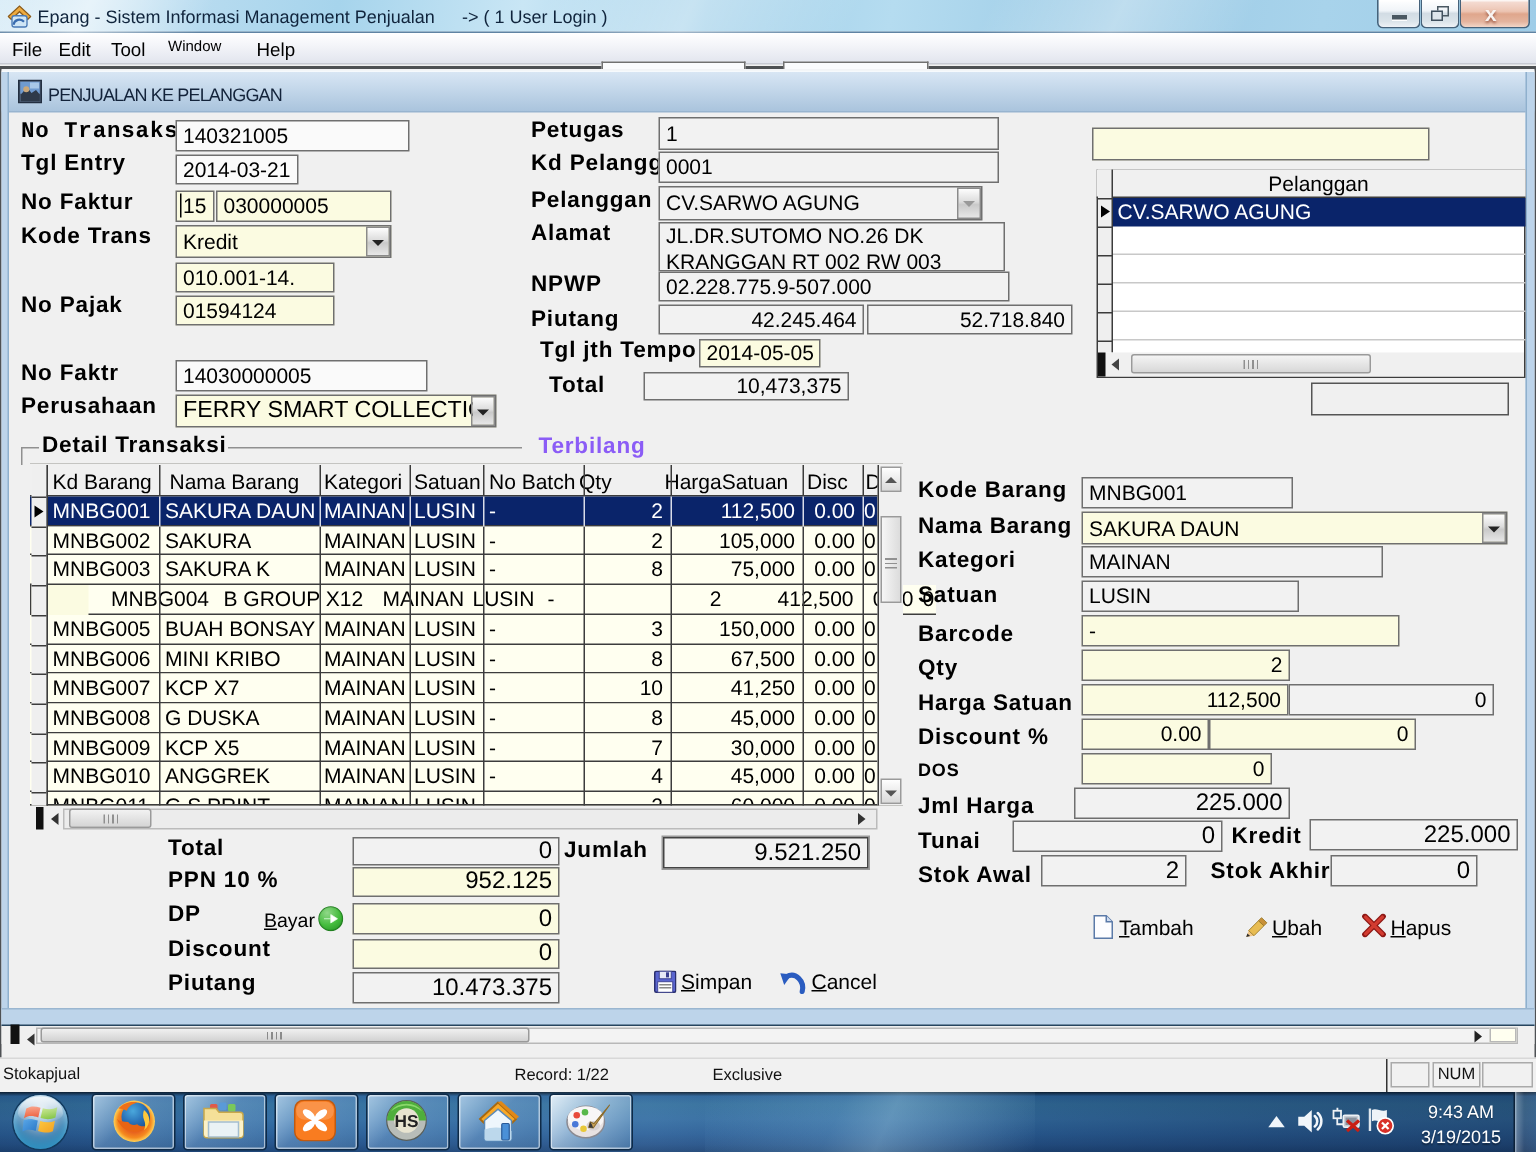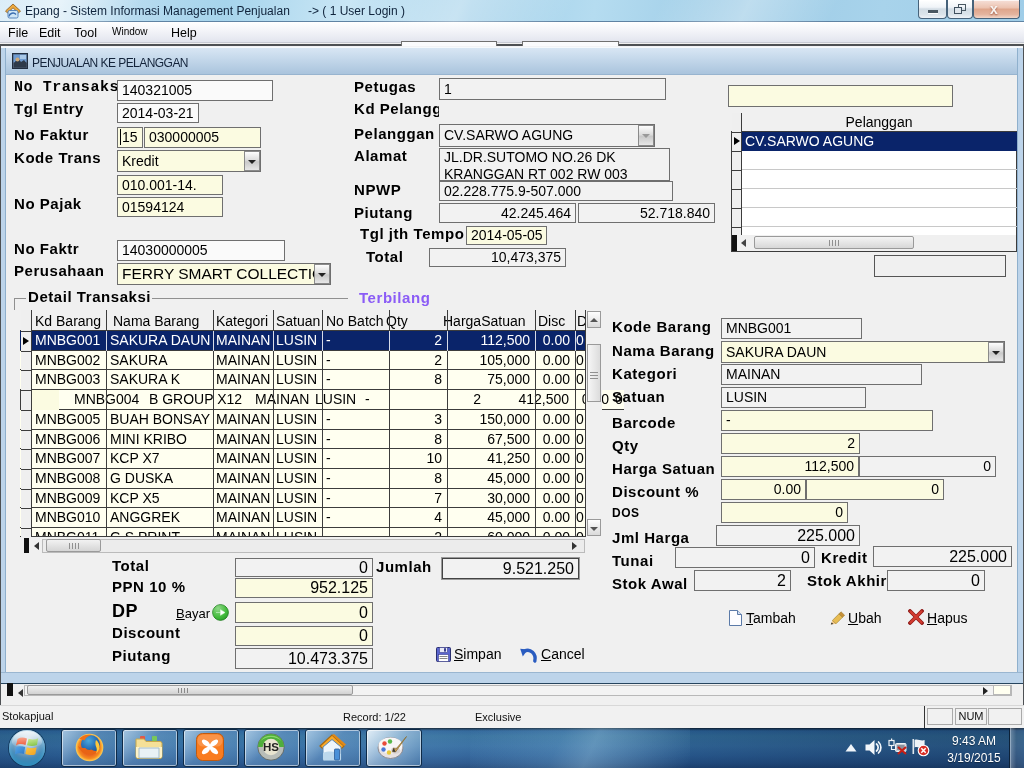--- a/index.html
+++ b/index.html
@@ -67,20 +67,21 @@
 <div style="left:117px;top:197px;width:106px;height:20px;background:#fbfbe1;border:1px solid #6f6f6f;text-align:left;padding-left:4px;font-size:14px;line-height:18px;white-space:nowrap;overflow:hidden;">01594124</div>
 <div style="left:14px;top:240px;white-space:nowrap;font-weight:bold;font-size:15px;letter-spacing:0.55px;color:#000;">No Faktr</div>
 <div style="left:117px;top:240px;width:168px;height:21px;background:#fafafa;border:1px solid #6f6f6f;text-align:left;padding-left:4px;font-size:14px;line-height:19px;white-space:nowrap;overflow:hidden;">14030000005</div>
 <div style="left:14px;top:262px;white-space:nowrap;font-weight:bold;font-size:15px;letter-spacing:0.55px;color:#000;">Perusahaan</div>
 <div style="left:117px;top:263px;width:214px;height:22px;background:#fbfbe1;border:1px solid #6f6f6f;text-align:left;padding-left:4px;font-size:15.5px;line-height:20px;white-space:nowrap;overflow:hidden;">FERRY SMART COLLECTIO</div>
 <div style="left:314px;top:264px;width:16px;height:20px;background:linear-gradient(180deg,#fdfdfd,#dcdcdc 45%,#c9c9c9 55%,#e7e7e7);border:1px solid #8a8a8a;"></div>
 <div style="left:318px;top:273px;width:0px;height:0px;border-left:4px solid transparent;border-right:4px solid transparent;border-top:4px solid #222;"></div>
 <div style="left:354px;top:78px;white-space:nowrap;font-weight:bold;font-size:15px;letter-spacing:0.55px;color:#000;">Petugas</div>
 <div style="left:439px;top:78px;width:227px;height:22px;background:#f2f2f2;border:1px solid #6f6f6f;text-align:left;padding-left:4px;font-size:14px;line-height:20px;white-space:nowrap;overflow:hidden;">1</div>
 <div style="left:354px;top:100px;width:85px;overflow:hidden;white-space:nowrap;font-weight:bold;font-size:15px;letter-spacing:0.55px;color:#000;">Kd Pelanggan</div>
+<div style="left:439px;top:101px;width:227px;height:21px;background:#f2f2f2;border:1px solid #6f6f6f;text-align:left;padding-left:4px;font-size:14px;line-height:19px;white-space:nowrap;overflow:hidden;">0001</div>
 <div style="left:354px;top:125px;white-space:nowrap;font-weight:bold;font-size:15px;letter-spacing:0.55px;color:#000;">Pelanggan</div>
 <div style="left:439px;top:124px;width:216px;height:23px;background:#f2f2f2;border:1px solid #6f6f6f;text-align:left;padding-left:4px;font-size:14px;line-height:21px;white-space:nowrap;overflow:hidden;">CV.SARWO AGUNG</div>
 <div style="left:638px;top:125px;width:16px;height:21px;background:linear-gradient(180deg,#fdfdfd,#dcdcdc 45%,#c9c9c9 55%,#e7e7e7);border:1px solid #8a8a8a;"></div>
 <div style="left:642px;top:134px;width:0px;height:0px;border-left:4px solid transparent;border-right:4px solid transparent;border-top:4px solid #999;"></div>
 <div style="left:354px;top:147px;white-space:nowrap;font-weight:bold;font-size:15px;letter-spacing:0.55px;color:#000;">Alamat</div>
 <div style="left:439px;top:148px;width:231px;height:33px;background:#f2f2f2;border:1px solid #6f6f6f;font-size:14px;line-height:17px;padding:0 0 0 4px;overflow:hidden;">JL.DR.SUTOMO NO.26 DK<br>KRANGGAN RT 002 RW 003</div>
 <div style="left:354px;top:181px;white-space:nowrap;font-weight:bold;font-size:15px;letter-spacing:0.55px;color:#000;">NPWP</div>
 <div style="left:439px;top:181px;width:234px;height:20px;background:#f2f2f2;border:1px solid #6f6f6f;text-align:left;padding-left:4px;font-size:14px;line-height:18px;white-space:nowrap;overflow:hidden;">02.228.775.9-507.000</div>
 <div style="left:354px;top:204px;white-space:nowrap;font-weight:bold;font-size:15px;letter-spacing:0.55px;color:#000;">Piutang</div>
 <div style="left:439px;top:203px;width:137px;height:20px;background:#f2f2f2;border:1px solid #6f6f6f;text-align:right;padding-right:4px;font-size:14px;line-height:18px;white-space:nowrap;overflow:hidden;">42.245.464</div>
@@ -332,21 +333,21 @@
 <div style="left:821px;top:549px;white-space:nowrap;font-weight:bold;font-size:15px;letter-spacing:0.55px;color:#000;">Kredit</div>
 <div style="left:873px;top:546px;width:139px;height:21px;background:#f2f2f2;border:1px solid #6f6f6f;text-align:right;padding-right:4px;font-size:16px;line-height:19px;white-space:nowrap;overflow:hidden;">225.000</div>
 <div style="left:612px;top:575px;white-space:nowrap;font-weight:bold;font-size:15px;letter-spacing:0.55px;color:#000;">Stok Awal</div>
 <div style="left:694px;top:570px;width:97px;height:21px;background:#f2f2f2;border:1px solid #6f6f6f;text-align:right;padding-right:4px;font-size:16px;line-height:19px;white-space:nowrap;overflow:hidden;">2</div>
 <div style="left:807px;top:572px;white-space:nowrap;font-weight:bold;font-size:15px;letter-spacing:0.55px;color:#000;">Stok Akhir</div>
 <div style="left:887px;top:570px;width:98px;height:21px;background:#f2f2f2;border:1px solid #6f6f6f;text-align:right;padding-right:4px;font-size:16px;line-height:19px;white-space:nowrap;overflow:hidden;">0</div>
 <div style="left:112px;top:557px;white-space:nowrap;font-weight:bold;font-size:15px;letter-spacing:0.55px;color:#000;">Total</div>
 <div style="left:235px;top:558px;width:138px;height:19px;background:#f2f2f2;border:1px solid #6f6f6f;text-align:right;padding-right:4px;font-size:16px;line-height:17px;white-space:nowrap;overflow:hidden;">0</div>
 <div style="left:112px;top:578px;white-space:nowrap;font-weight:bold;font-size:15px;letter-spacing:0.55px;color:#000;">PPN 10 %</div>
 <div style="left:235px;top:578px;width:138px;height:20px;background:#fbfbe1;border:1px solid #6f6f6f;text-align:right;padding-right:4px;font-size:16px;line-height:18px;white-space:nowrap;overflow:hidden;">952.125</div>
-<div style="left:112px;top:601px;white-space:nowrap;font-weight:bold;font-size:18px;letter-spacing:0.55px;color:#000;">DP</div>
+<div style="left:112px;top:601px;white-space:nowrap;font-weight:bold;font-size:15px;letter-spacing:0.55px;color:#000;">DP</div>
 <div style="left:176px;top:606px;font-size:13px;color:#000;"><u>B</u>ayar</div>
 <svg style="position:absolute;left:212px;top:604px" width="17" height="17" viewBox="0 0 17 17">
       <circle cx="8.5" cy="8.5" r="7.8" fill="#3cb43c" stroke="#1f7d1f"></circle>
       <circle cx="8.5" cy="8.5" r="7.8" fill="url(#gg)" opacity="0.55"></circle>
       <defs>
         <radialGradient id="gg" cx="0.35" cy="0.25" r="0.9">
           <stop offset="0" stop-color="#d6f5c8"></stop>
           <stop offset="0.6" stop-color="#49c23c"></stop>
           <stop offset="1" stop-color="#157a15"></stop>
         </radialGradient>

